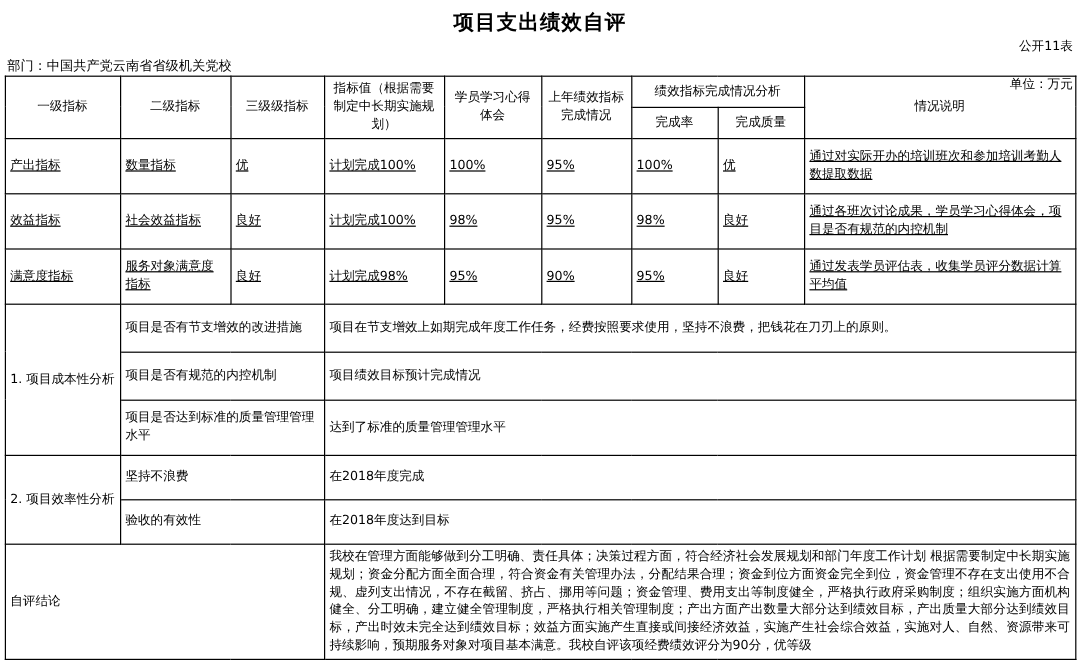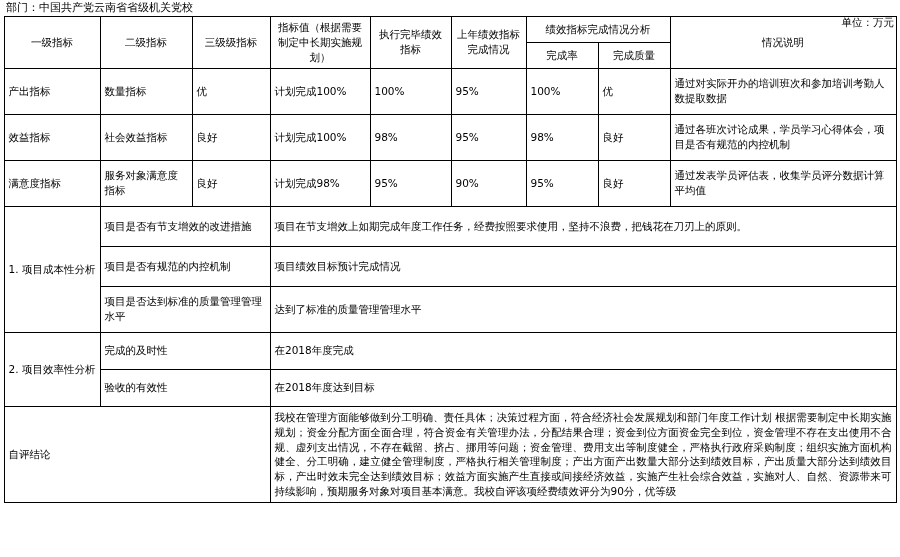--- a/index.html
+++ b/index.html
@@ -66,42 +66,46 @@
     vertical-align: middle;
     line-height: 1.42;
   }
   .hdr {
     text-align: center;
     vertical-align: middle;
     font-size: 10.5px;
   }
   .c { text-align: left; }
   .l { text-align: left; }
-  .tall { height: 46px; }
+  .tall { height: 46px; text-decoration: underline; }
   .vmid { vertical-align: middle; }
   .conclusion {
     font-size: 10.2px;
     line-height: 1.62;
     text-align: justify;
     vertical-align: top;
     padding: 4px 6px 4px 5px;
     margin-left: 40px;
   }
   .narrowlabel {
     text-align: center;
     font-size: 10.5px;
     line-height: 1.5;
   }
 </style>
 </head>
 <body>
 
 <div class="page">
 
-
+  <div class="doc-title">项目支出绩效自评</div>
+
+  <div class="meta-row">
+    <div class="meta-right">公开11表</div>
+  </div>
 
   <div class="meta-row2">
     <div class="meta-left">
       <span>部门：</span><span>中国共产党云南省省级机关党校</span>
     </div>
     <div class="meta-right2">单位：万元</div>
   </div>
 
   <table class="grid">
     <colgroup>
@@ -115,21 +119,21 @@
       <col style="width:72px">
       <col style="width:226px">
     </colgroup>
     <tbody>
 
       <tr>
         <td class="hdr" rowspan="2">一级指标</td>
         <td class="hdr" rowspan="2">二级指标</td>
         <td class="hdr" rowspan="2">三级级指标</td>
         <td class="hdr" rowspan="2">指标值（根据需要制定中长期实施规划）</td>
-        <td class="hdr" rowspan="2">执行完毕绩效指标</td>
+        <td class="hdr" rowspan="2">学员学习心得体会</td>
         <td class="hdr" rowspan="2">上年绩效指标完成情况</td>
         <td class="hdr" colspan="2">绩效指标完成情况分析</td>
         <td class="hdr" rowspan="2">情况说明</td>
       </tr>
       <tr>
         <td class="hdr">完成率</td>
         <td class="hdr">完成质量</td>
       </tr>
 
       <tr class="tall">
@@ -177,21 +181,21 @@
         <td class="c vmid" colspan="2" style="height:40px">项目是否有规范的内控机制</td>
         <td class="l vmid" colspan="6">项目绩效目标预计完成情况</td>
       </tr>
       <tr>
         <td class="c vmid" colspan="2" style="height:46px">项目是否达到标准的质量管理管理水平</td>
         <td class="l vmid" colspan="6">达到了标准的质量管理管理水平</td>
       </tr>
 
       <tr>
         <td class="narrowlabel vmid" rowspan="2">2. 项目效率性分析</td>
-        <td class="c vmid" colspan="2" style="height:37px">完成的及时性</td>
+        <td class="c vmid" colspan="2" style="height:37px">坚持不浪费</td>
         <td class="l vmid" colspan="6">在2018年度完成</td>
       </tr>
       <tr>
         <td class="c vmid" colspan="2" style="height:37px">验收的有效性</td>
         <td class="l vmid" colspan="6">在2018年度达到目标</td>
       </tr>
 
       <tr>
         <td class="c vmid" colspan="3">自评结论</td>
         <td class="conclusion" colspan="6">我校在管理方面能够做到分工明确、责任具体；决策过程方面，符合经济社会发展规划和部门年度工作计划  根据需要制定中长期实施规划；资金分配方面全面合理，符合资金有关管理办法，分配结果合理；资金到位方面资金完全到位，资金管理不存在支出使用不合规、虚列支出情况，不存在截留、挤占、挪用等问题；资金管理、费用支出等制度健全，严格执行政府采购制度；组织实施方面机构健全、分工明确，建立健全管理制度，严格执行相关管理制度；产出方面产出数量大部分达到绩效目标，产出质量大部分达到绩效目标，产出时效未完全达到绩效目标；效益方面实施产生直接或间接经济效益，实施产生社会综合效益，实施对人、自然、资源带来可持续影响，预期服务对象对项目基本满意。我校自评该项经费绩效评分为90分，优等级</td>

